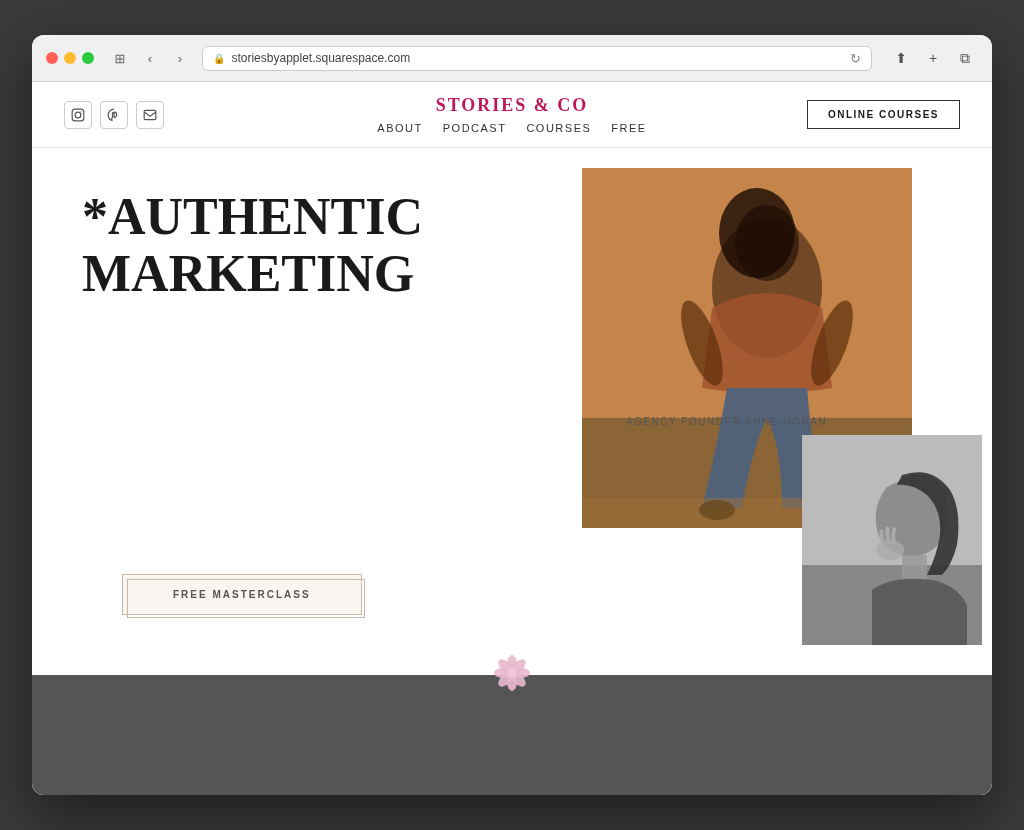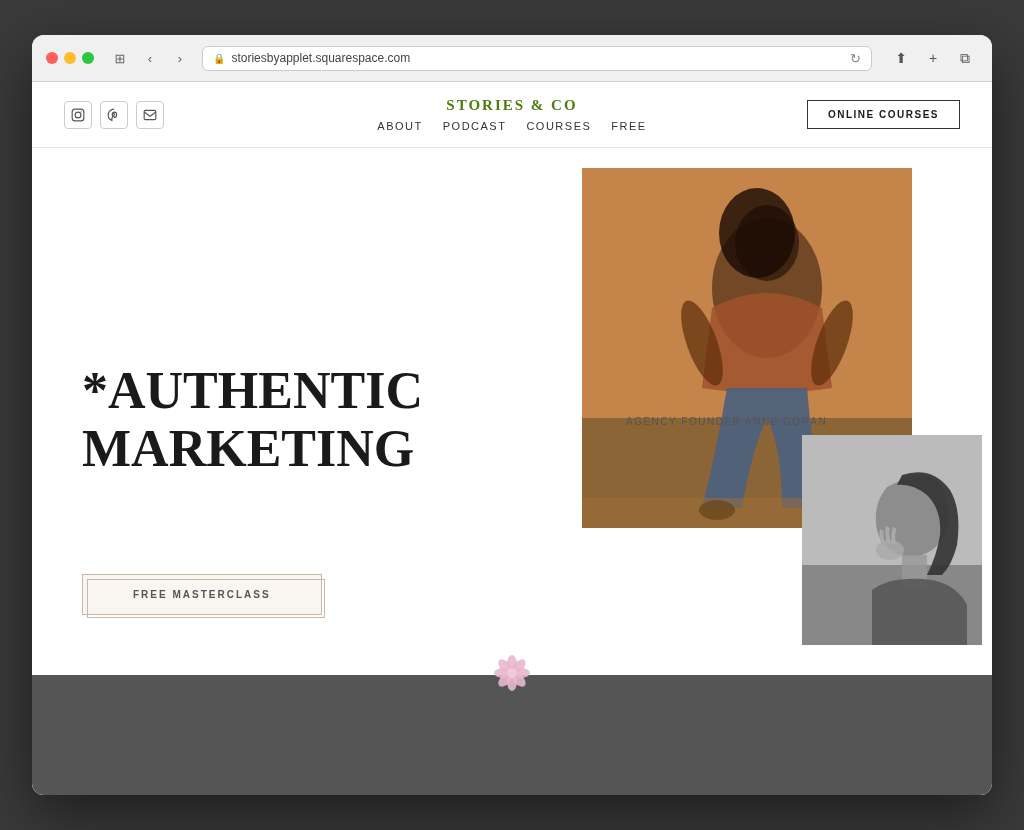--- a/index.html
+++ b/index.html
@@ -141,24 +141,24 @@
     }
 
     .site-title-area {
       position: absolute;
       left: 50%;
       transform: translateX(-50%);
       text-align: center;
     }
 
     .site-title {
-      font-size: 15px;
+      font-size: 18px;
       font-weight: 700;
       letter-spacing: 2px;
-      color: #4d7c0f;
+      color: #be185d;
       font-family: Georgia, serif;
     }
 
     .site-nav {
       display: flex;
       gap: 20px;
       margin-top: 6px;
       justify-content: center;
     }
 
@@ -189,21 +189,21 @@
       display: flex;
       position: relative;
       overflow: hidden;
       padding: 0;
     }
 
     .hero-left {
       flex: 1;
       display: flex;
       flex-direction: column;
-      justify-content: flex-end;
+      justify-content: space-between;
       padding: 40px 40px 60px 50px;
       position: relative;
       z-index: 2;
     }
 
     .hero-headline {
       font-family: Georgia, 'Times New Roman', serif;
       font-size: 52px;
       line-height: 1.1;
       color: #1a1a1a;
@@ -221,20 +221,21 @@
       border: 1px solid #c8b8a8;
       background: #f9f5f0;
       padding: 14px 50px;
       font-size: 10px;
       letter-spacing: 2px;
       font-weight: 600;
       color: #555;
       cursor: pointer;
       width: fit-content;
       position: relative;
+      margin-left: 40px;
     }
 
     .masterclass-btn::before {
       content: '';
       position: absolute;
       top: 4px;
       left: 4px;
       right: -4px;
       bottom: -4px;
       border: 1px solid #c8b8a8;

